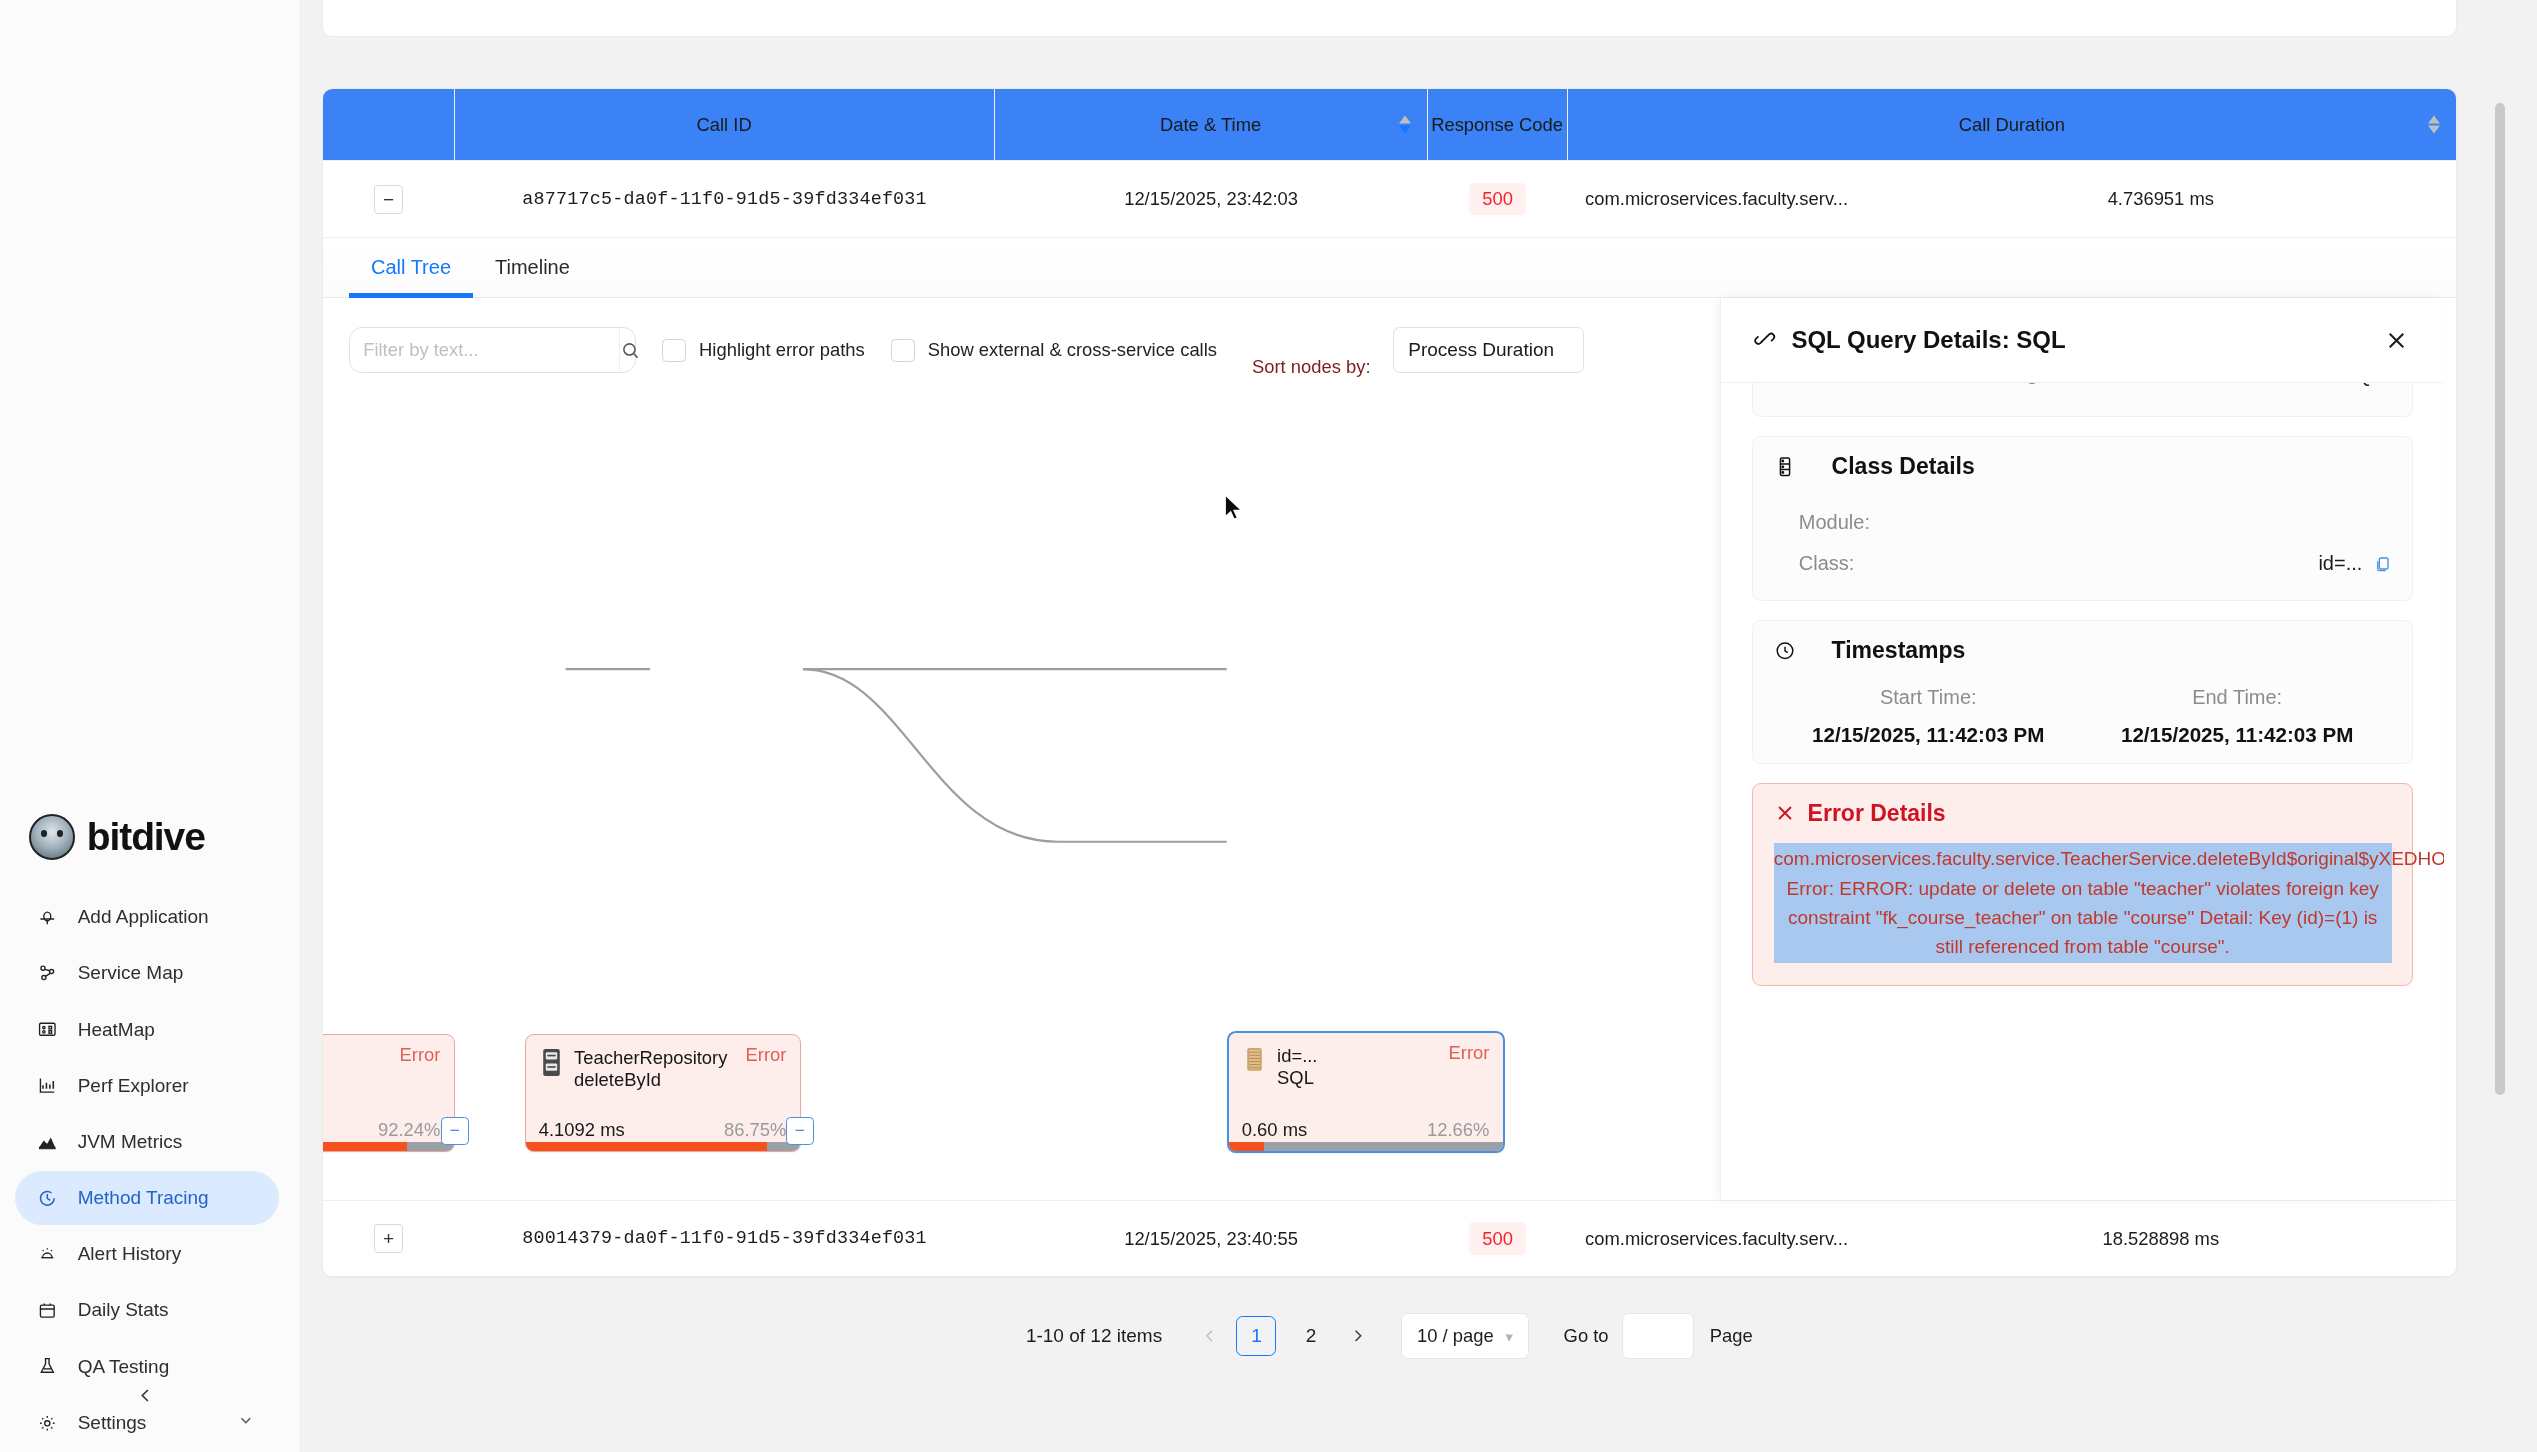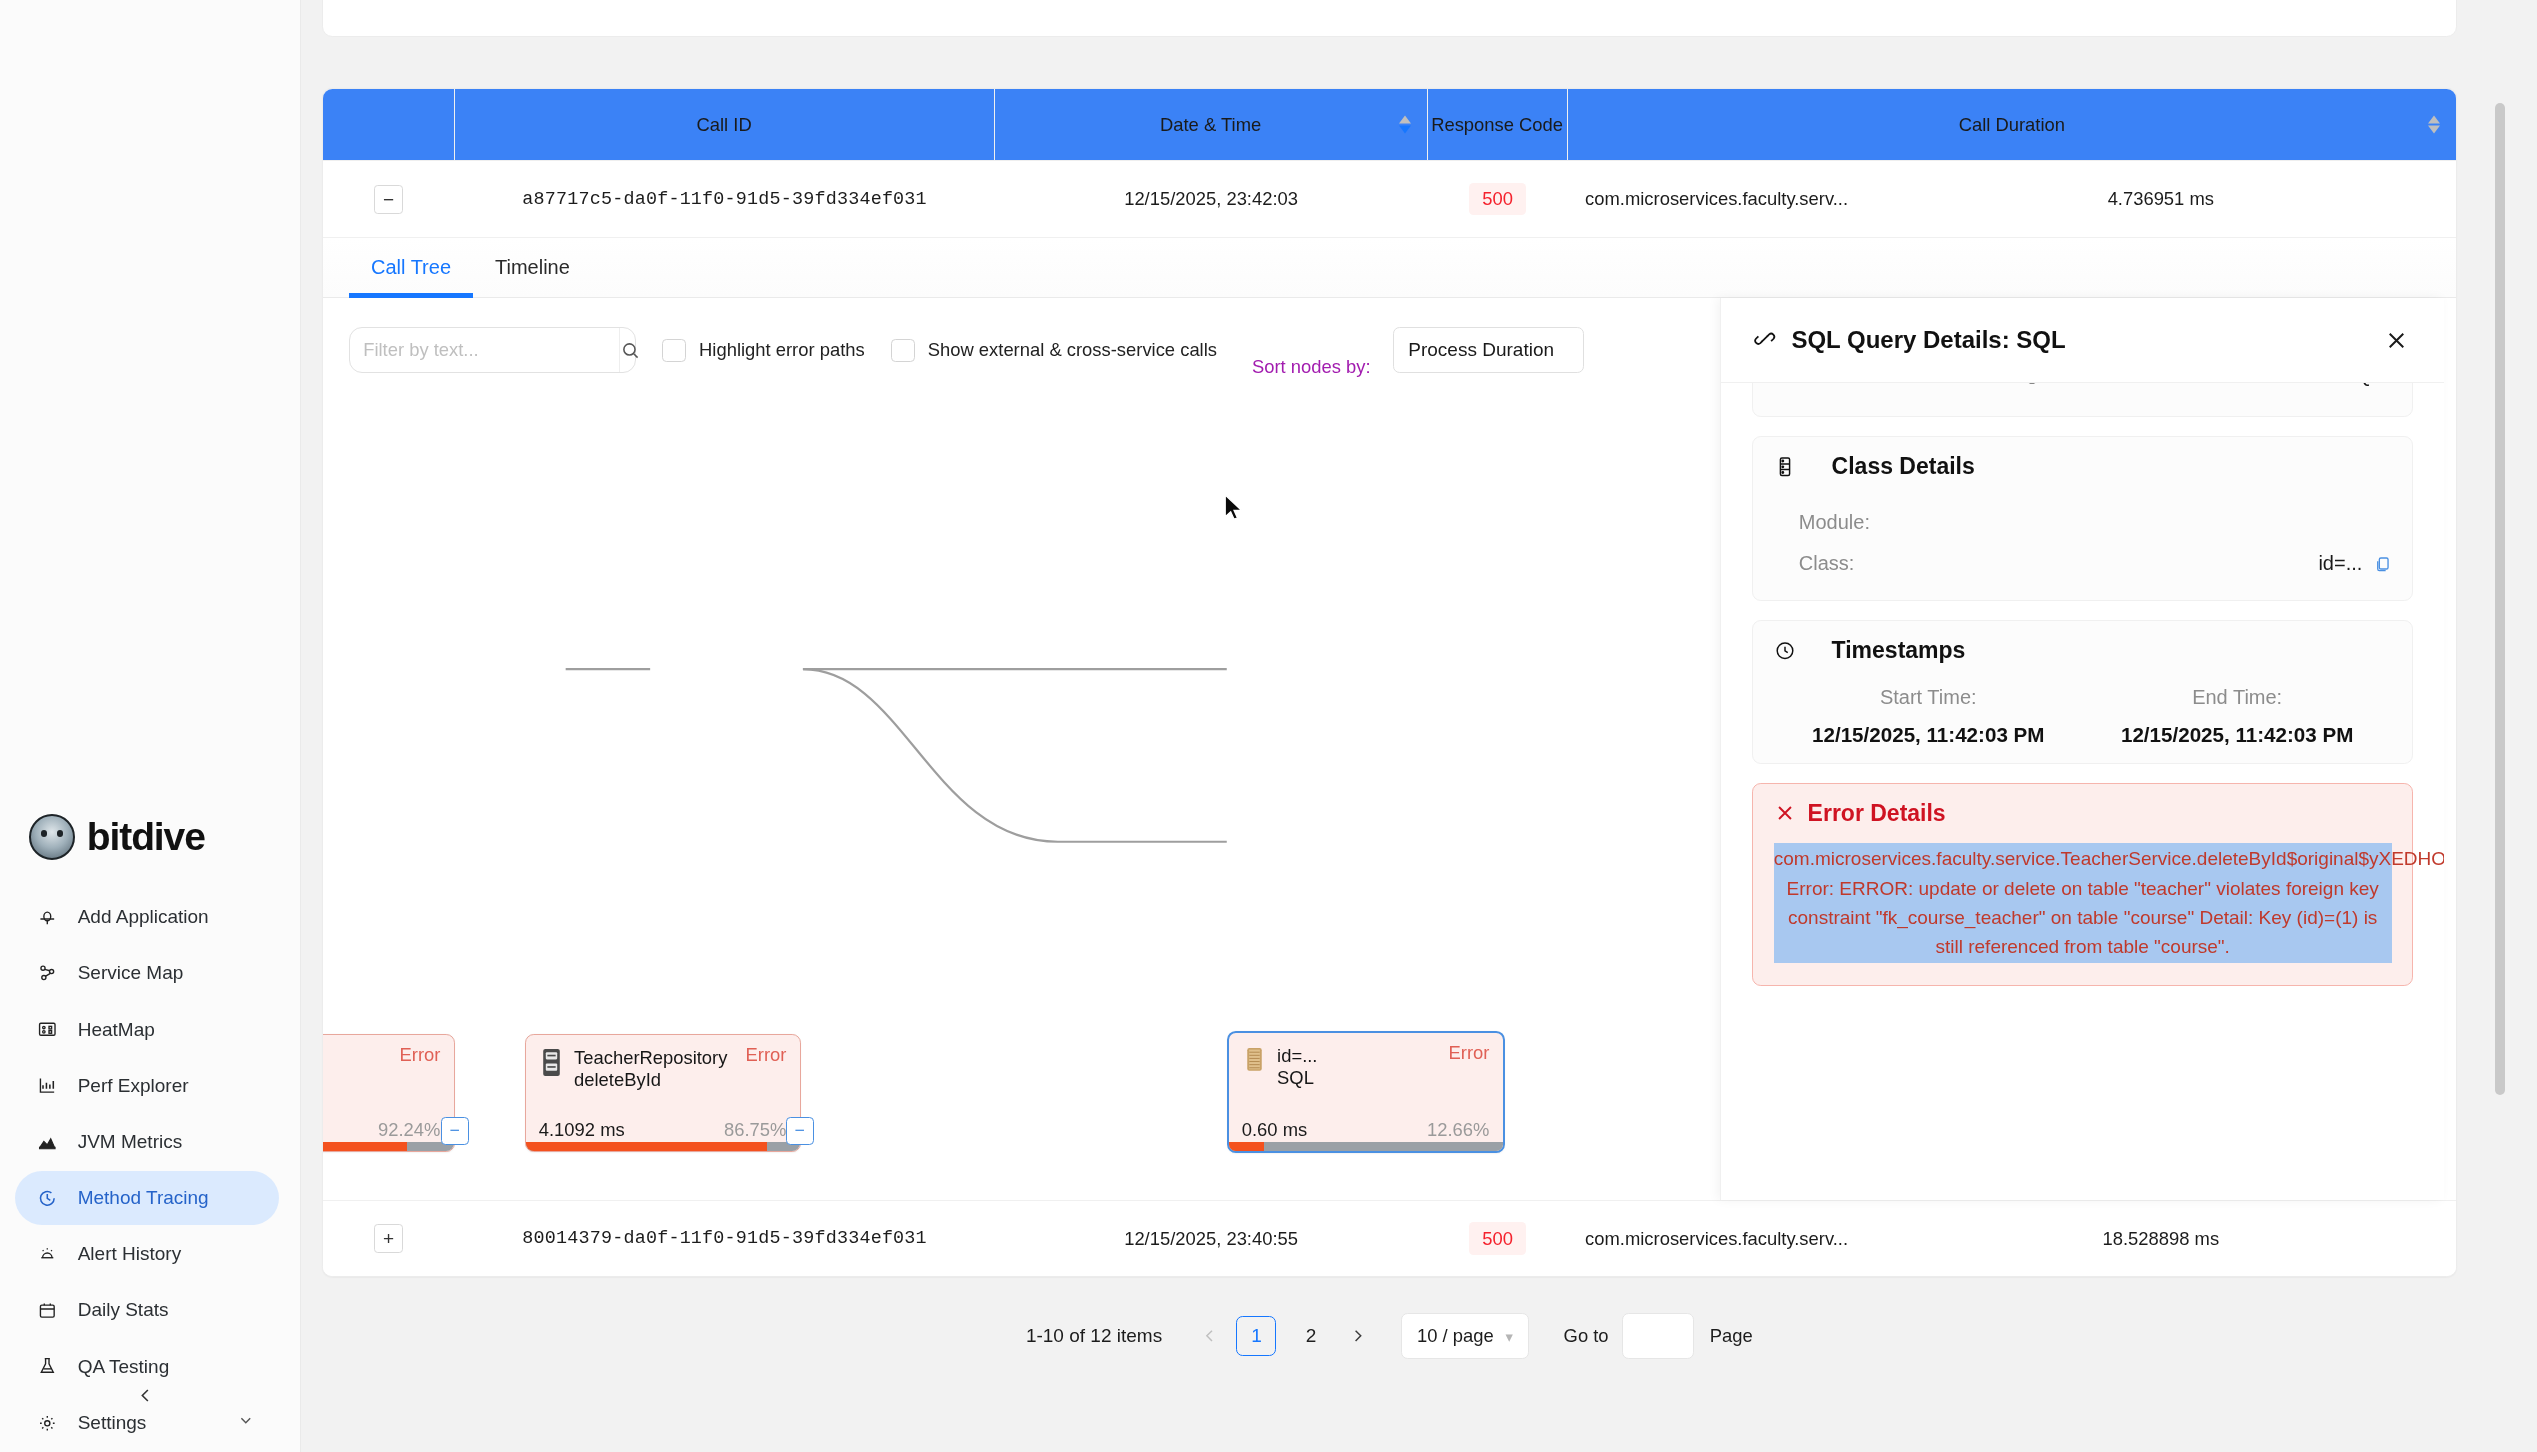--- a/index.html
+++ b/index.html
@@ -134,21 +134,21 @@
   }
   .filter-input input::placeholder { color: #bfbfbf; }
   .filter-btn {
     width: 47px; height: 44px; border-left: 0.7px solid #eee; display: flex;
     align-items: center; justify-content: center; cursor: pointer;
   }
   .filter-btn svg { width: 20.6px; height: 20.6px; }
   .cb-wrap { display: flex; align-items: center; gap: 13.2px; margin-left: 26.4px; cursor: pointer; }
   .cb { width: 23.5px; height: 23.5px; border: 0.7px solid #d4d4d4; border-radius: 4.4px; background: #fff; flex: 0 0 23.5px; }
   .cb-label { font-size: 18.4px; color: #222; }
-  .sort-label { margin-left: 35px; font-size: 18.4px; color: #a21caf; margin-top: 34px; }
+  .sort-label { margin-left: 35px; font-size: 18.4px; color: #7f1d1d; margin-top: 34px; }
   .sort-select {
     margin-left: 22px; height: 46px; min-width: 191px; border: 0.7px solid #e0e0e0; border-radius: 6.6px;
     display: flex; align-items: center; padding: 0 14.7px; font-size: 19px; color: #1a1a1a; background: #fff;
     cursor: pointer; white-space: nowrap; overflow: hidden;
   }
 
   .canvas { position: absolute; left: 0; right: 0; top: 81px; bottom: 0; overflow: hidden; }
 
   .node {
     position: absolute; border-radius: 8.8px; background: #fff;

